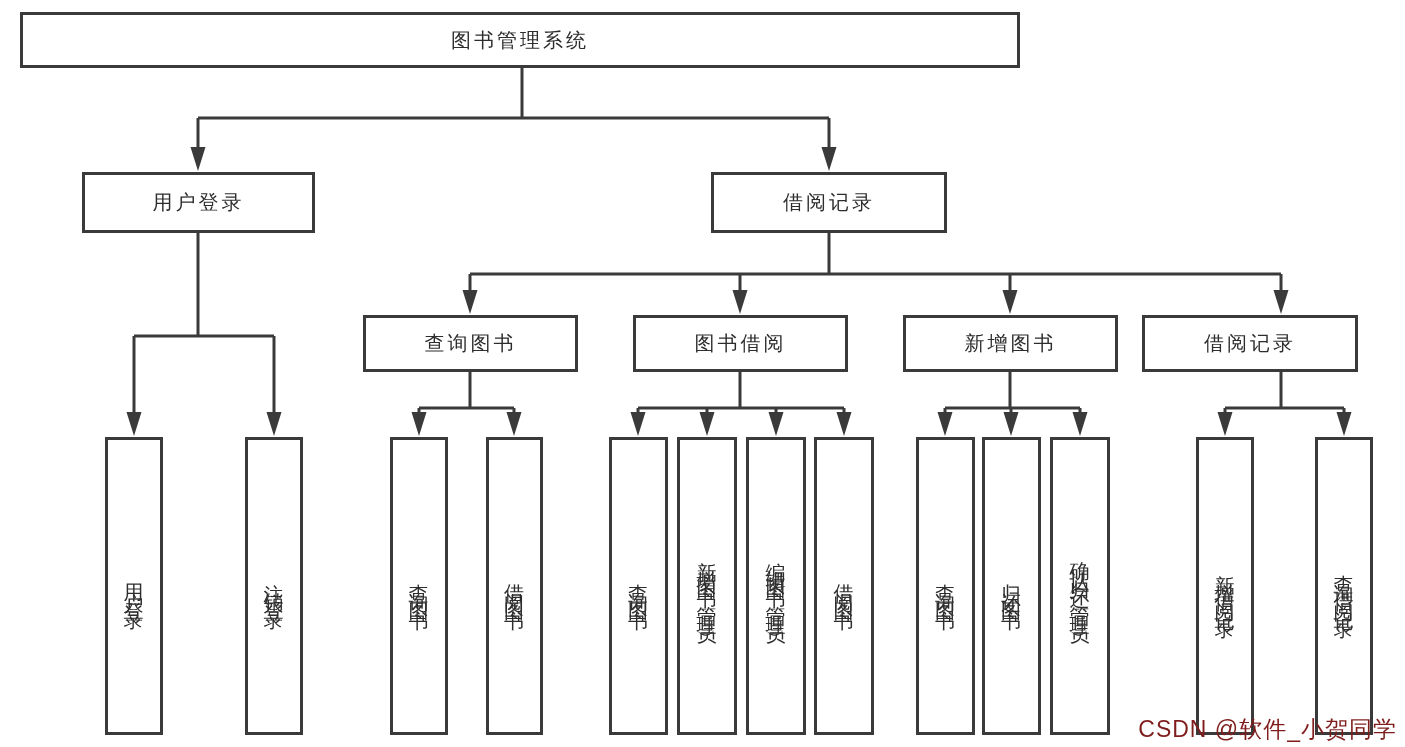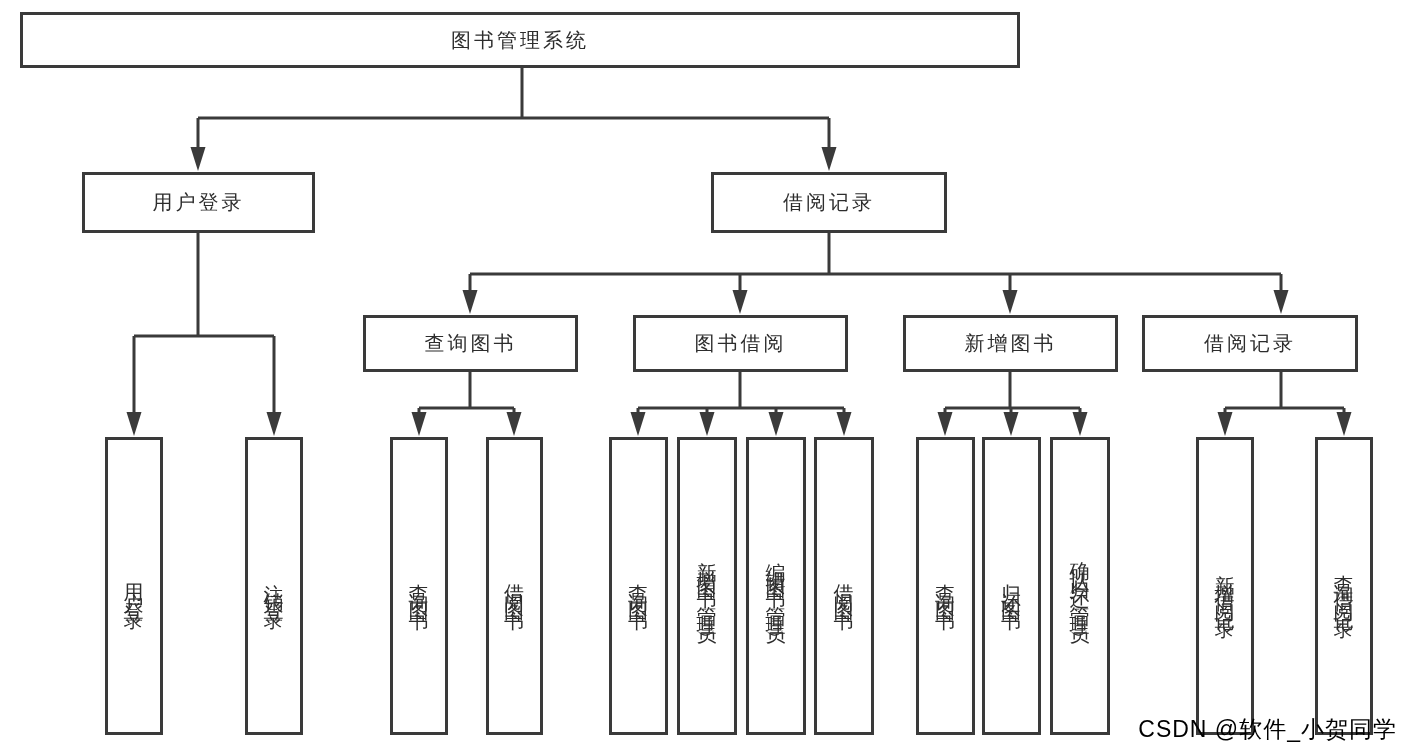--- a/index.html
+++ b/index.html
@@ -31,21 +31,21 @@
     font-size:20px;
     letter-spacing:9px;
     line-height:1;
   }
   .watermark{
     position:absolute;
     right:8px;
     bottom:2px;
     z-index:5;
     font-size:23px;
-    color:#000000;
+    color:#7f1d1d;
     letter-spacing:1px;
     white-space:nowrap;
   }
 </style>
 </head>
 <body>
 
 <div class="stage">
 
   <svg class="connectors" width="1405" height="747" viewBox="0 0 1405 747">

